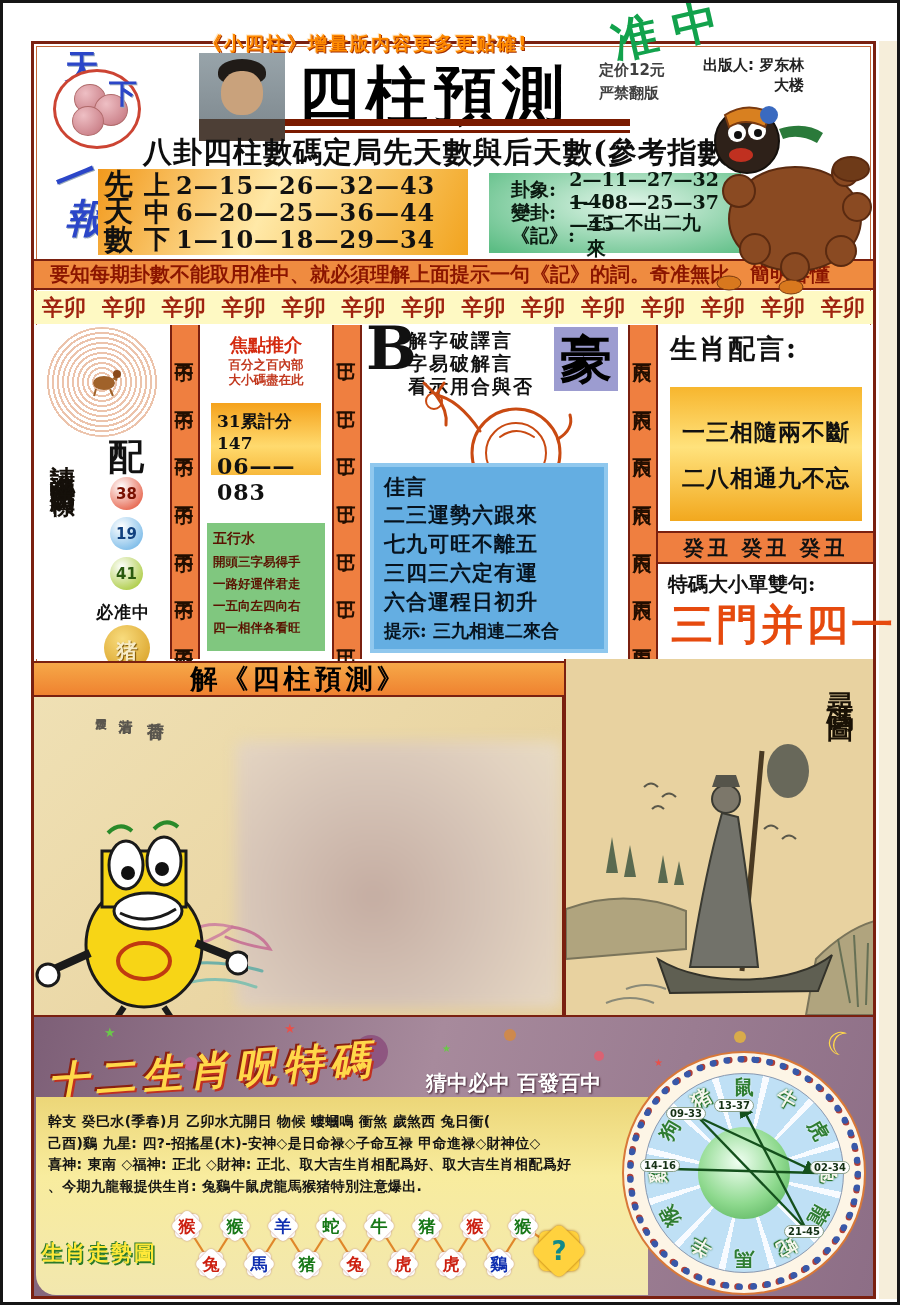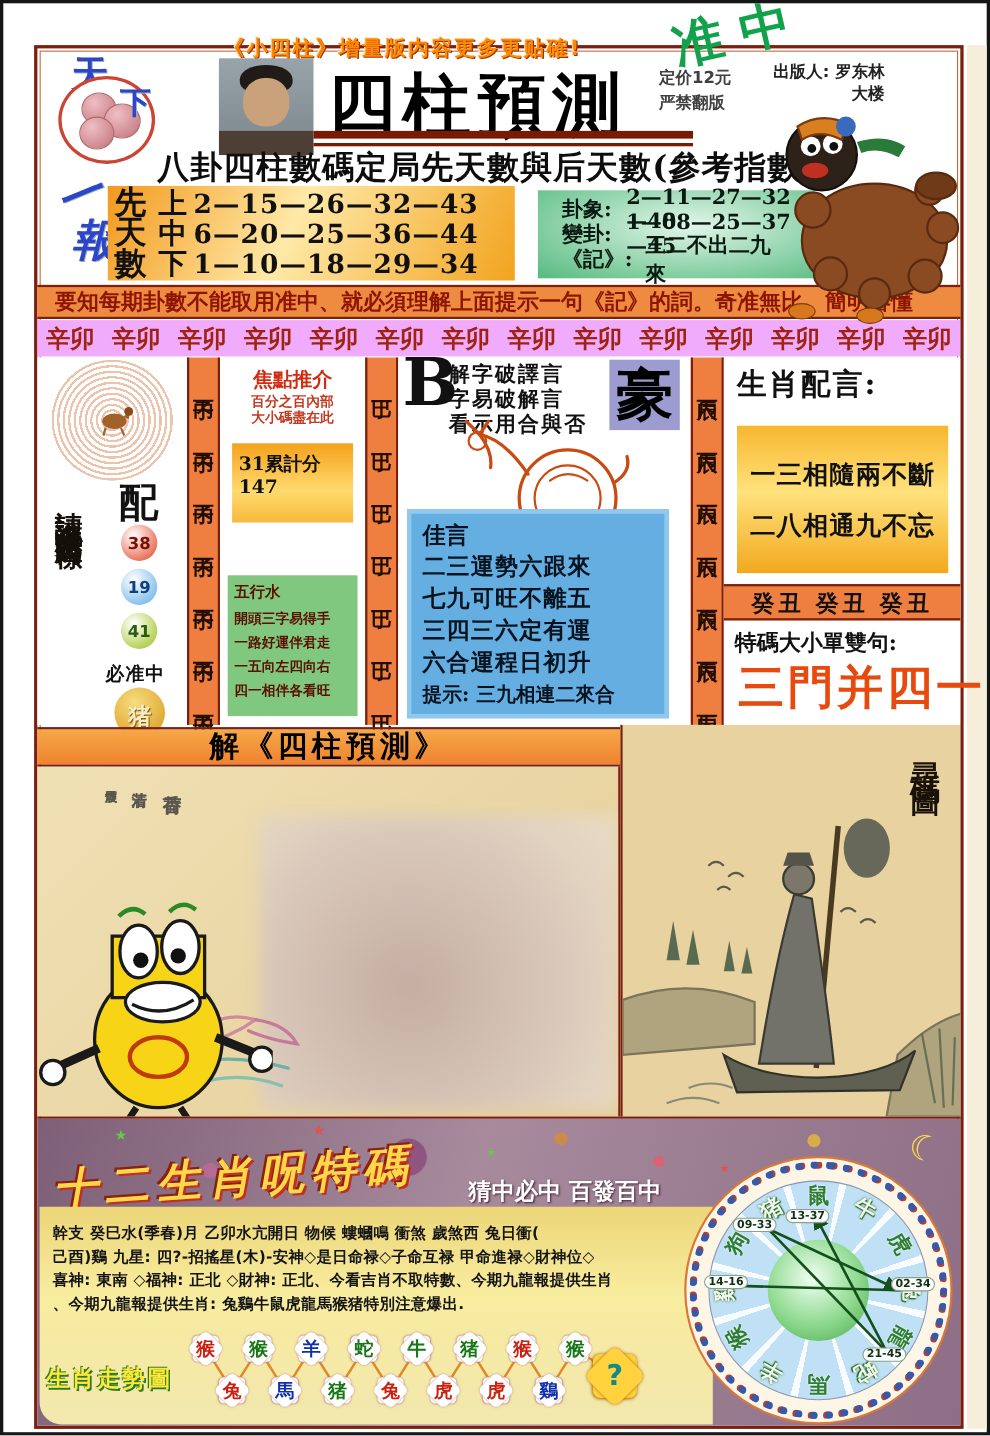--- a/index.html
+++ b/index.html
@@ -41,21 +41,21 @@
   .xrow{display:flex;align-items:center;height:27px;}
   .xkey{width:32px;font-size:26px;font-weight:900;}
   .xnums{font-size:24px;font-weight:700;letter-spacing:1px;}
   .gbox{left:486px;top:170px;width:252px;height:80px;background:radial-gradient(ellipse at 55% 40%,#e2f6ea 0%,#5cbd84 95%);
         padding:5px 22px;box-sizing:border-box;}
   .grow{display:flex;height:23px;align-items:center;font-weight:900;font-size:19px;color:#0a1a10;}
   .gkey{width:76px;}
 
   .notice{left:31px;top:256px;width:839px;height:31px;background:#ef8b40;border-top:2px solid #7a2010;border-bottom:2px solid #7a2010;
           box-sizing:border-box;color:#8b1500;font-size:20px;font-weight:900;line-height:27px;padding-left:16px;}
-  .xinmao{left:31px;top:288px;width:839px;height:33px;background:#f0abfc;display:flex;justify-content:space-around;align-items:center;}
+  .xinmao{left:31px;top:288px;width:839px;height:33px;background:#fef9c3;display:flex;justify-content:space-around;align-items:center;}
   .xinmao span{font-size:22px;font-weight:900;color:#a02310;}
 
   
   .panel{position:absolute;top:322px;height:334px;background:#fff;}
   .vstrip{position:absolute;top:322px;width:30px;height:334px;background:#ef7f40;border-left:2px solid #7a2010;border-right:2px solid #7a2010;
           box-sizing:border-box;display:flex;flex-direction:column;justify-content:space-around;align-items:center;}
   .vstrip span{writing-mode:vertical-rl;font-size:19px;font-weight:900;color:#220e00;}
 
   
   .spiral{left:12px;top:2px;width:112px;height:110px;border-radius:50%;
@@ -320,20 +320,21 @@
     </div>
 
   <div class="panel" style="left:197px;width:132px;">
     <div class="abs promo">
       <div class="p1 serif">焦點推介</div>
       <div class="p2 serif">百分之百內部</div>
       <div class="p2 serif">大小碼盡在此</div>
     </div>
     <div class="abs scorebox">
       <div class="score1 serif">31累計分147</div>
+      <div class="score2 serif">06——083</div>
     </div>
     <div class="abs wubox">
       <div class="wt serif">五行水</div>
       <div>
           <div class="wl serif">開頭三字易得手</div>
           <div class="wl serif">一路好運伴君走</div>
           <div class="wl serif">一五向左四向右</div>
           <div class="wl serif">四一相伴各看旺</div>
         </div>
     </div>
@@ -479,21 +480,21 @@
     <span class="star" style="left:408px;top:26px;color:#6ac84a;font-size:10px;">★</span>
     <span class="star" style="left:620px;top:40px;color:#e8504a;font-size:10px;">★</span>
     <div class="abs btitle serif">十二生肖呪特碼</div>
     <div class="abs slogan">猜中必中 百發百中</div>
     <div class="abs moon">☾</div>
 
     <div class="abs yelpanel">
       <div class="abs para">
           <div>幹支  癸巳水(季春)月  乙卯水亢開日  物候 螻蟈鳴  衝煞 歲煞西 兔日衝(</div>
           <div>己酉)鷄  九星: 四?-招搖星(木)-安神◇是日命禄◇子命互禄 甲命進禄◇財神位◇</div>
-          <div>喜神: 東南 ◇福神: 正北 ◇財神: 正北、今看吉肖不取特數、今期九龍報提供生肖</div>
+          <div>喜神: 東南 ◇福神: 正北 ◇財神: 正北、取大吉生肖相配爲好、取大吉生肖相配爲好</div>
           <div>、今期九龍報提供生肖: 兔鷄牛鼠虎龍馬猴猪特別注意爆出.</div>
         </div>
       <div class="abs trend">
         <div class="abs tlabel">生肖走勢圖</div>
         <svg class="abs" style="left:0;top:0;" width="600" height="84" viewBox="0 0 600 84">
           <defs>
             <marker id="arr" markerWidth="8" markerHeight="8" refX="6" refY="3" orient="auto">
               <path d="M0,0 L7,3 L0,6 Z" fill="#e0872a"></path>
             </marker>
           </defs>

